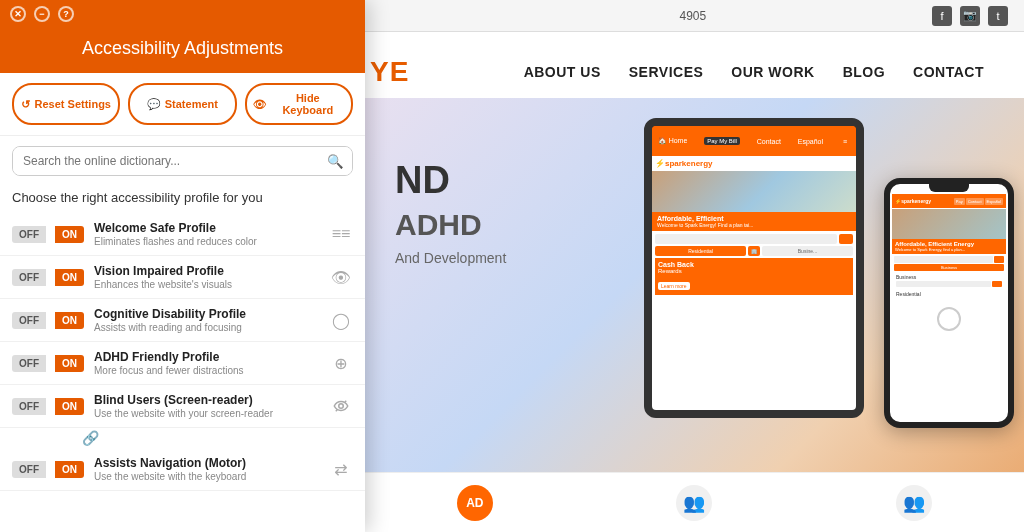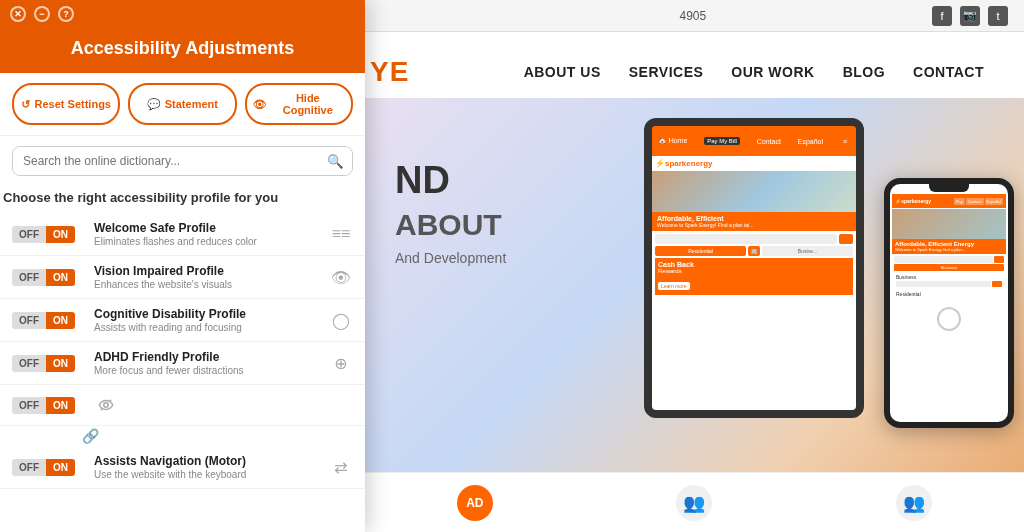--- a/index.html
+++ b/index.html
@@ -155,21 +155,21 @@
     .win-close { background: #e55a00; border: 2px solid rgba(255,255,255,0.7); }
     .win-min { background: #e55a00; border: 2px solid rgba(255,255,255,0.7); }
     .win-help { background: #e55a00; border: 2px solid rgba(255,255,255,0.7); }
 
     
     .panel-header {
       background: #e55a00;
       padding: 10px 16px 14px;
       text-align: center;
     }
-    .panel-title { color: #fff; font-size: 18px; font-weight: 700; }
+    .panel-title { color: #fff; font-size: 18px; font-weight: 400; }
 
     
     .panel-actions {
       background: #fff;
       padding: 10px 12px;
       display: flex; gap: 8px;
       border-bottom: 1px solid #eee;
     }
     .action-btn {
       flex: 1;
@@ -202,41 +202,42 @@
       font-size: 12px;
       color: #666;
     }
     .search-icon-btn {
       position: absolute; right: 8px; top: 50%; transform: translateY(-50%);
       background: none; border: none; cursor: pointer; color: #666;
     }
 
     
     .panel-subtitle {
-      padding: 8px 3px;
+      padding: 8px 12px;
       font-size: 13px;
-      font-weight: 700;
+      font-weight: 400;
       color: #333;
     }
 
     
     .profile-list {
       overflow-y: auto;
       max-height: 330px;
     }
     .profile-row {
       display: flex;
       align-items: center;
       padding: 8px 12px;
       border-bottom: 1px solid #f0f0f0;
       gap: 10px;
     }
     .toggle-group {
       display: flex; align-items: center; gap: 0;
       min-width: 72px;
+      justify-content: space-between;
     }
     .toggle-off {
       padding: 3px 7px;
       background: #ddd;
       color: #555;
       font-size: 10px;
       font-weight: 700;
       border-radius: 3px 0 0 3px;
       cursor: pointer;
     }
@@ -283,21 +284,21 @@
       <a class="nav-link">SERVICES</a>
       <a class="nav-link">OUR WORK</a>
       <a class="nav-link">BLOG</a>
       <a class="nav-link">CONTACT</a>
     </nav>
   </div>
 
   <div class="hero">
     <div class="hero-text">
       <h1>ND</h1>
-      <h2>ABOUT</h2>
+      <h2>ADHD</h2>
       <p>And Development</p>
     </div>
 
     <div class="devices">
 
       <div class="tablet">
         <div class="tablet-screen">
           <div class="tablet-screen-header">
             <span>🏠 Home</span>
             <span style="background:#333;padding:1px 3px;border-radius:2px;color:#fff;font-size:6px;">Pay My Bill</span>
@@ -406,21 +407,21 @@
     <button class="action-btn">
       <span>↺</span>
       <span>Reset Settings</span>
     </button>
     <button class="action-btn">
       <span>💬</span>
       <span>Statement</span>
     </button>
     <button class="action-btn">
       <span>👁</span>
-      <span>Hide Cognitive</span>
+      <span>Hide Keyboard</span>
     </button>
   </div>
 
   <div class="panel-search">
     <div class="search-container">
       <input class="search-input" type="text" placeholder="Search the online dictionary..." style="">
       <button class="search-icon-btn">
         <span>🔍</span>
       </button>
     </div>
@@ -475,20 +476,24 @@
         <div class="profile-name">ADHD Friendly Profile</div>
         <div class="profile-desc">More focus and fewer distractions</div>
       </div>
       <div class="profile-icon">⊕</div>
     </div>
 
     <div class="profile-row">
       <div class="toggle-group">
         <span class="toggle-off">OFF</span>
         <span class="toggle-on">ON</span>
+      </div>
+      <div class="profile-info">
+        <div class="profile-name">Blind Users (Screen-reader)</div>
+        <div class="profile-desc">Use the website with your screen-reader</div>
       </div>
       <div class="profile-icon">
         <svg width="18" height="18" viewBox="0 0 24 24" fill="none" stroke="#aaa" stroke-width="2">
           <path d="M3 12C3 12 6 6 12 6s9 6 9 6-3 6-9 6-9-6-9-6z"></path>
           <circle cx="12" cy="12" r="3"></circle>
           <line x1="5" y1="19" x2="7" y2="17"></line>
           <line x1="19" y1="5" x2="17" y2="7"></line>
         </svg>
       </div>
     </div>

